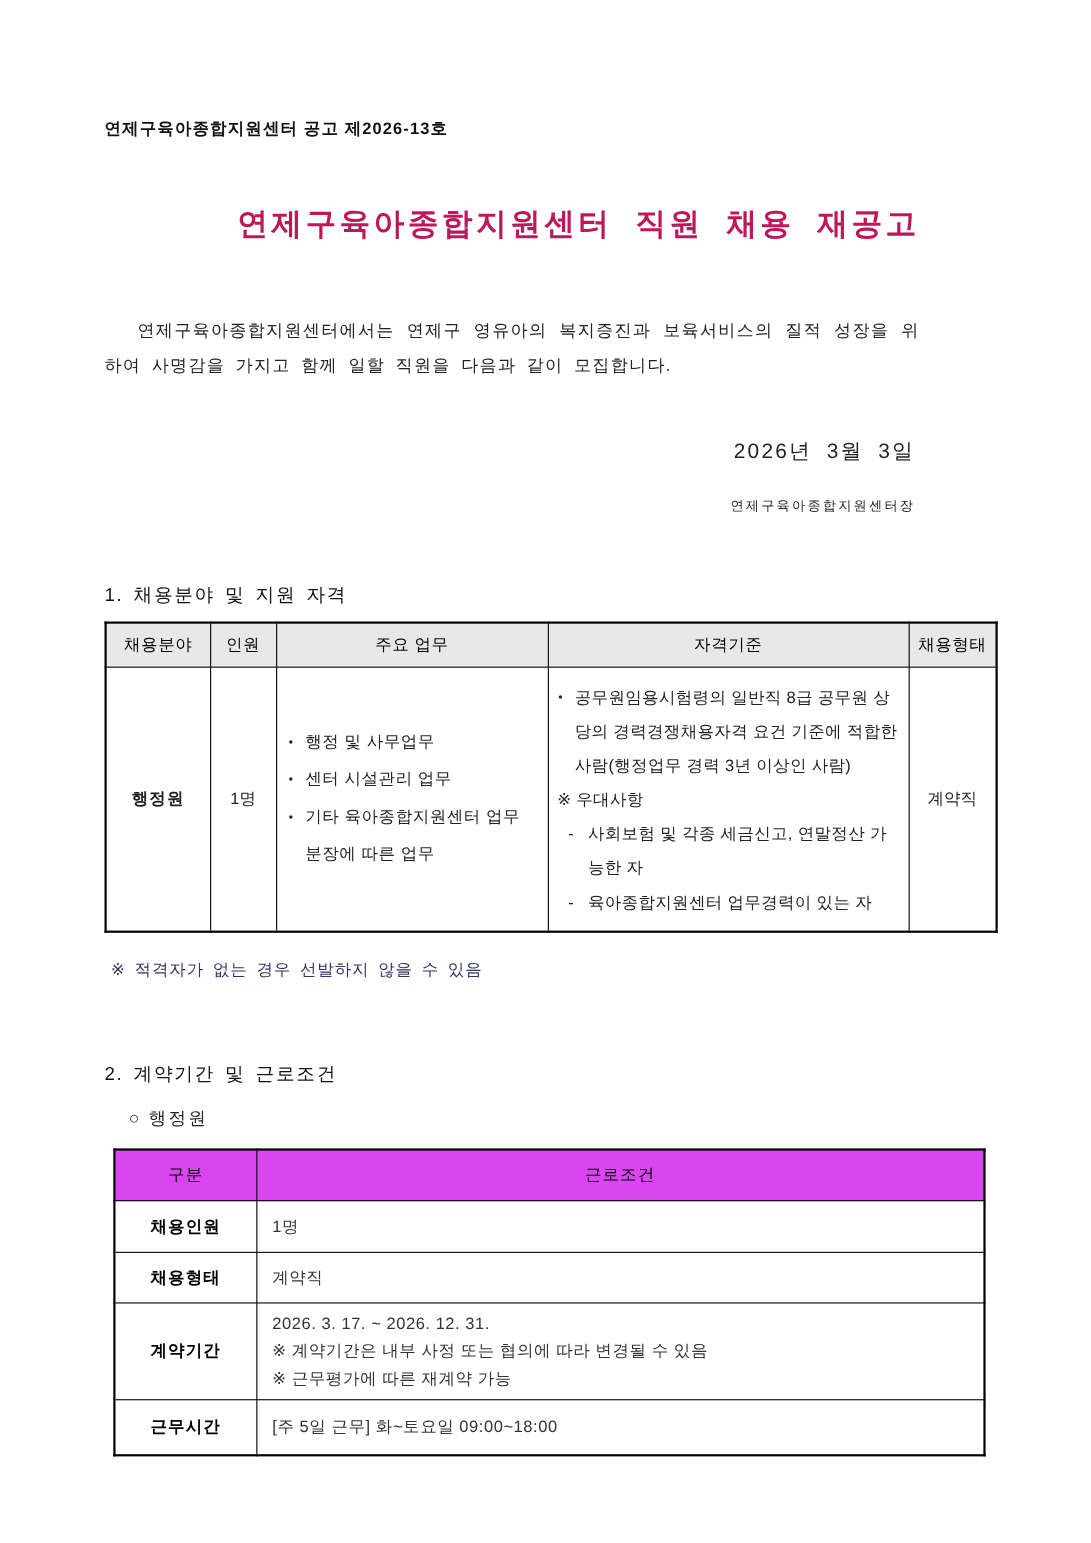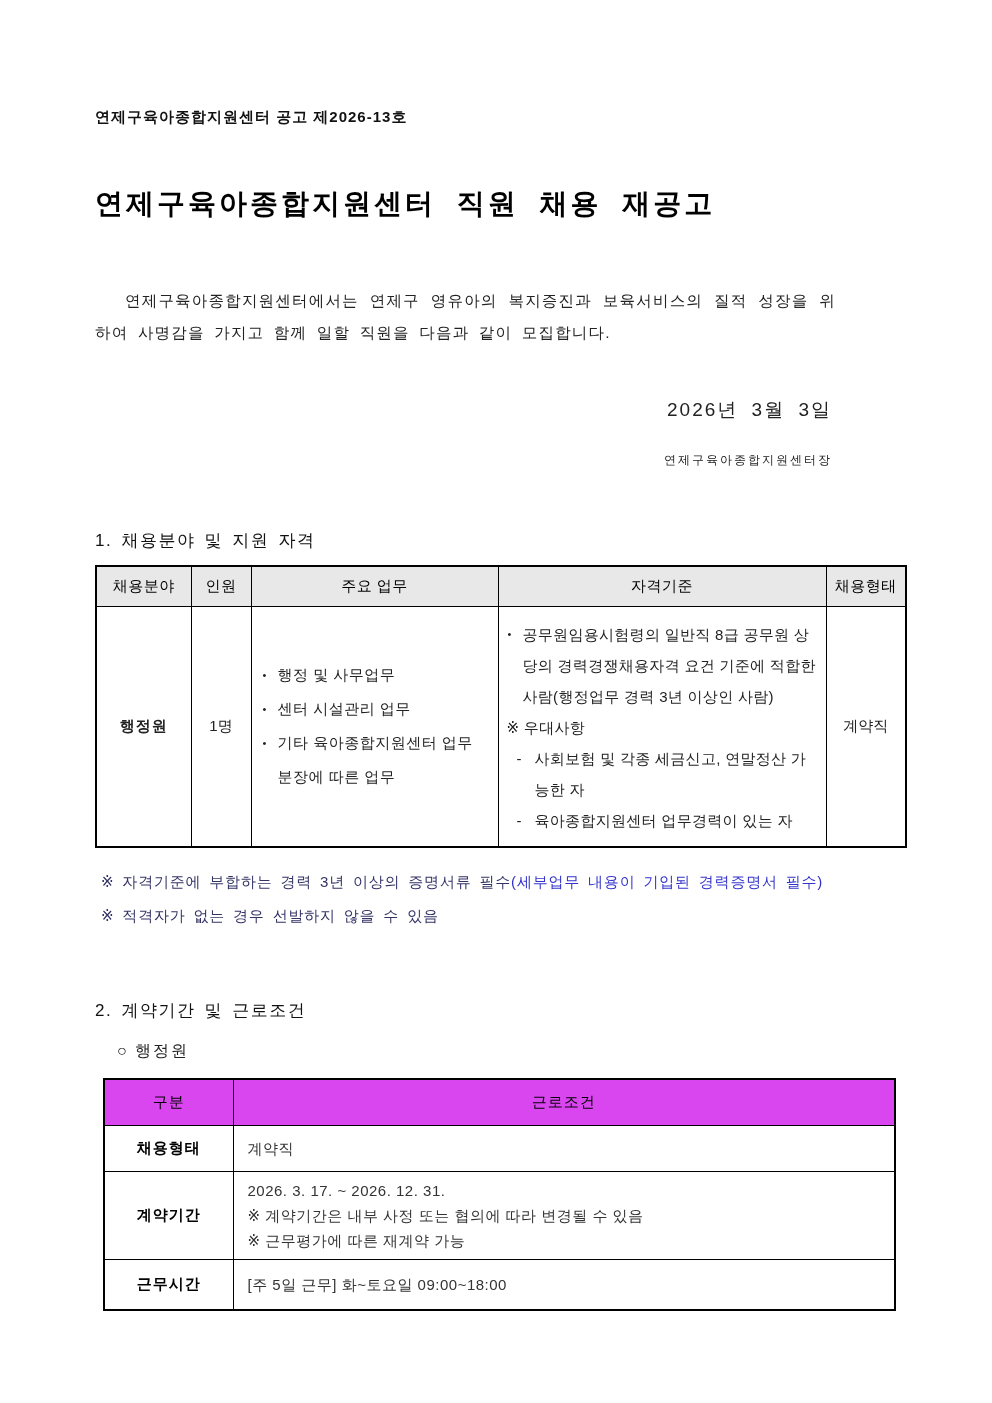--- a/index.html
+++ b/index.html
@@ -17,26 +17,26 @@
 
   .doc-number {
     font-size: 15px;
     font-weight: 700;
     letter-spacing: 1px;
     color: #111;
   }
 
   .title {
     margin-top: 58px;
-    text-align: left;
+    text-align: right;
     font-size: 28px;
     font-weight: 700;
     letter-spacing: 3px;
     word-spacing: 10px;
-    color: #000000;
+    color: #be185d;
   }
 
   .intro {
     margin-top: 62px;
     font-size: 15.5px;
     line-height: 32px;
     letter-spacing: 1.2px;
     word-spacing: 4px;
     text-align: justify;
     text-indent: 30px;
@@ -229,43 +229,44 @@
             <span>육아종합지원센터 업무경력이 있는 자</span>
           </div>
         </td>
         <td class="cell-center">계약직</td>
       </tr>
     </tbody>
   </table>
 
   <div class="notes">
     <div class="note-line">
-      <span>※ 자격기준에 부합하는 경력 3년 이상의 증명서류 필수</span><span class="paren">(세부업무 내용이 기입된 경력증명서 필수)</span>
-    </div>
-    <div class="note-line">
       <span>※ 적격자가 없는 경우 선발하지 않을 수 있음</span>
     </div>
   </div>
 
   <h2 class="section-heading section-2">2. 계약기간 및 근로조건</h2>
 
   <div class="sub-line">○ 행정원</div>
 
   <table class="cond-table">
     <colgroup>
       <col style="width:129px">
       <col style="width:662px">
     </colgroup>
     <thead>
       <tr>
         <th>구분</th>
         <th>근로조건</th>
       </tr>
     </thead>
     <tbody>
+      <tr class="row-h47">
+        <td class="cond-label">채용인원</td>
+        <td class="cond-value">1명</td>
+      </tr>
       <tr class="row-h46">
         <td class="cond-label">채용형태</td>
         <td class="cond-value">계약직</td>
       </tr>
       <tr class="row-h76">
         <td class="cond-label">계약기간</td>
         <td class="cond-value">
           <div>2026. 3. 17. ~ 2026. 12. 31.</div>
           <div>※ 계약기간은 내부 사정 또는 협의에 따라 변경될 수 있음</div>
           <div>※ 근무평가에 따른 재계약 가능</div>

